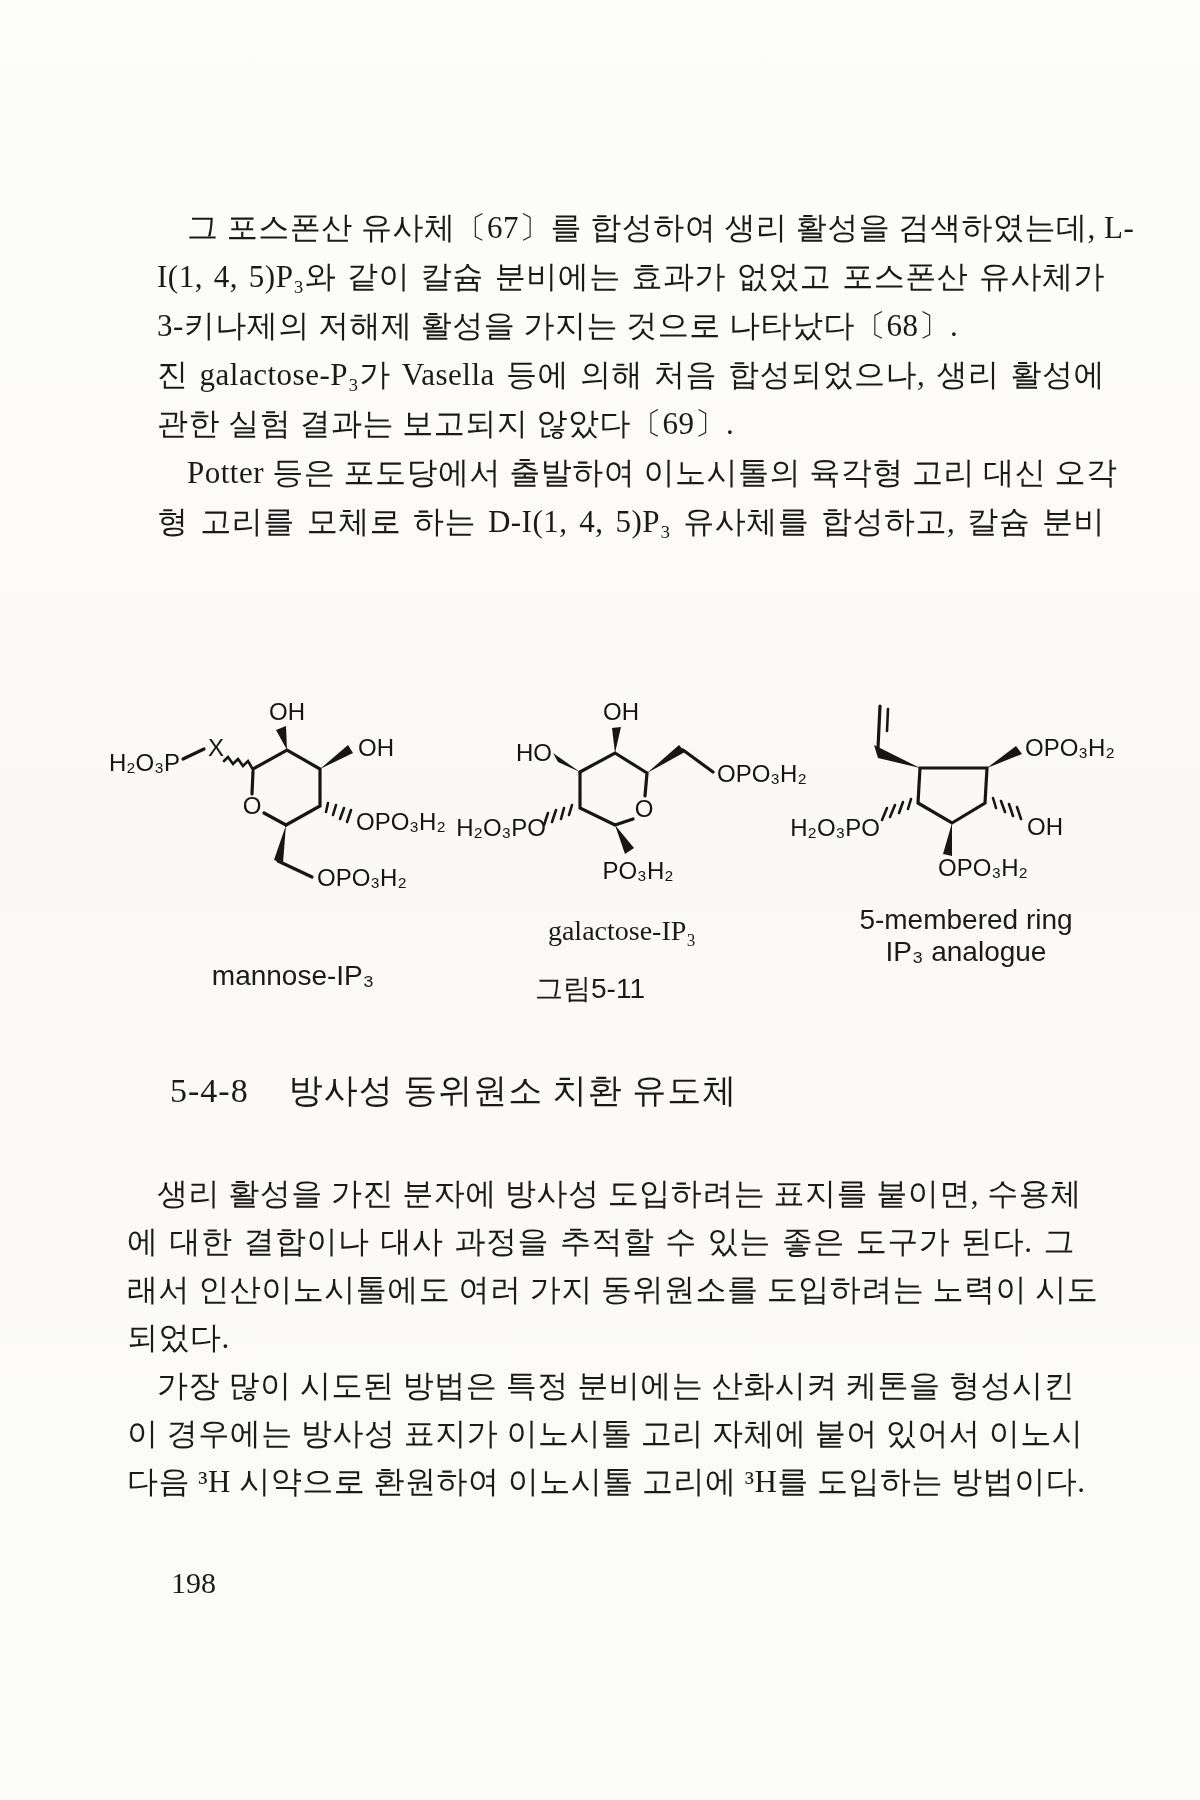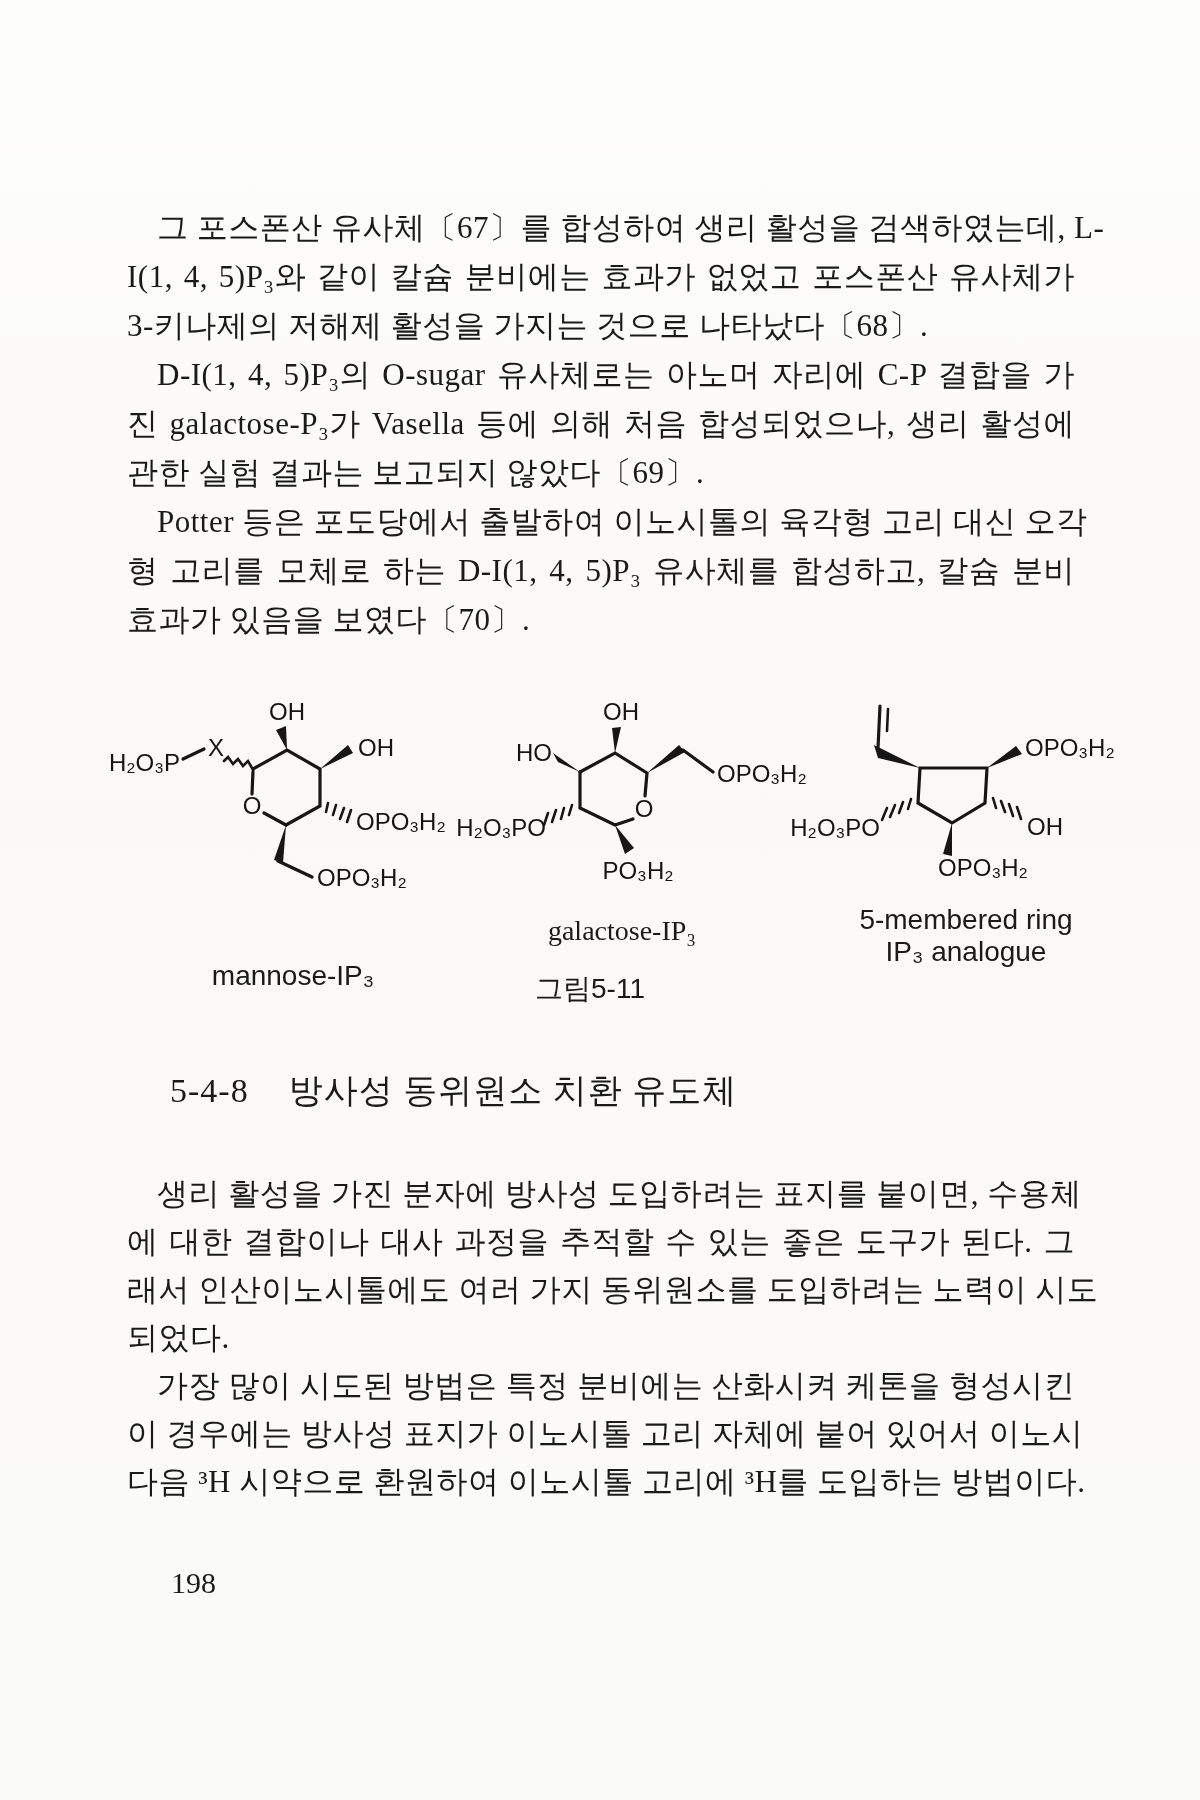--- a/index.html
+++ b/index.html
@@ -5,21 +5,21 @@
   html,body{margin:0;padding:0;}
   .page{
     position:relative;
     width:1200px;height:1800px;
     background:linear-gradient(180deg,#fdfdfc 0%,#faf9f7 45%,#fbfbf9 100%);
     color:#1a1a1a;
     font-family:"Liberation Serif","DejaVu Serif",serif;
     overflow:hidden;
   }
   .textblock{position:absolute;width:948px;left:127px;}
-  .tb1{top:203px;}
+  .tb1{top:203px;margin-left:30px;}
   .tb2{top:1170px;}
   .line{
     height:49px;line-height:49px;font-size:31px;
     text-align:justify;text-align-last:justify;
     white-space:nowrap;letter-spacing:.5px;
   }
   .tb2 .line{height:48px;line-height:48px;}
   .line.indent{padding-left:30px;}
   .line.end{text-align-last:left;white-space:normal;}
   .heading{
@@ -48,26 +48,24 @@
 </style>
 </head>
 <body>
 
 <div class="page">
 
   <div class="textblock tb1">
     <div class="line indent">그 포스폰산 유사체〔67〕를 합성하여 생리 활성을 검색하였는데, L-</div>
     <div class="line">I(1, 4, 5)P₃와 같이 칼슘 분비에는 효과가 없었고 포스폰산 유사체가</div>
     <div class="line end">3-키나제의 저해제 활성을 가지는 것으로 나타났다〔68〕.</div>
-    <div class="line indent">D-I(1, 4, 5)P₃의 O-sugar 유사체로는 아노머 자리에 C-P 결합을 가</div>
     <div class="line">진 galactose-P₃가 Vasella 등에 의해 처음 합성되었으나, 생리 활성에</div>
     <div class="line end">관한 실험 결과는 보고되지 않았다〔69〕.</div>
     <div class="line indent">Potter 등은 포도당에서 출발하여 이노시톨의 육각형 고리 대신 오각</div>
     <div class="line">형 고리를 모체로 하는 D-I(1, 4, 5)P₃ 유사체를 합성하고, 칼슘 분비</div>
-    <div class="line end">효과가 있음을 보였다〔70〕.</div>
   </div>
 
   <svg class="struct" style="left:90px;top:672px;" width="380" height="250" viewBox="0 0 380 250">
 
     <path class="bond" d="M163,97 L197,78 L230,97 L230,134 L196,153"></path>
     <path class="bond" d="M196,153 L174,141"></path>
     <path class="bond" d="M163,99 L162,122"></path>
     <text text-anchor="middle" x="162" y="142">O</text>
 
     <polygon class="wedge" points="197,78 186,58 196,54"></polygon>

